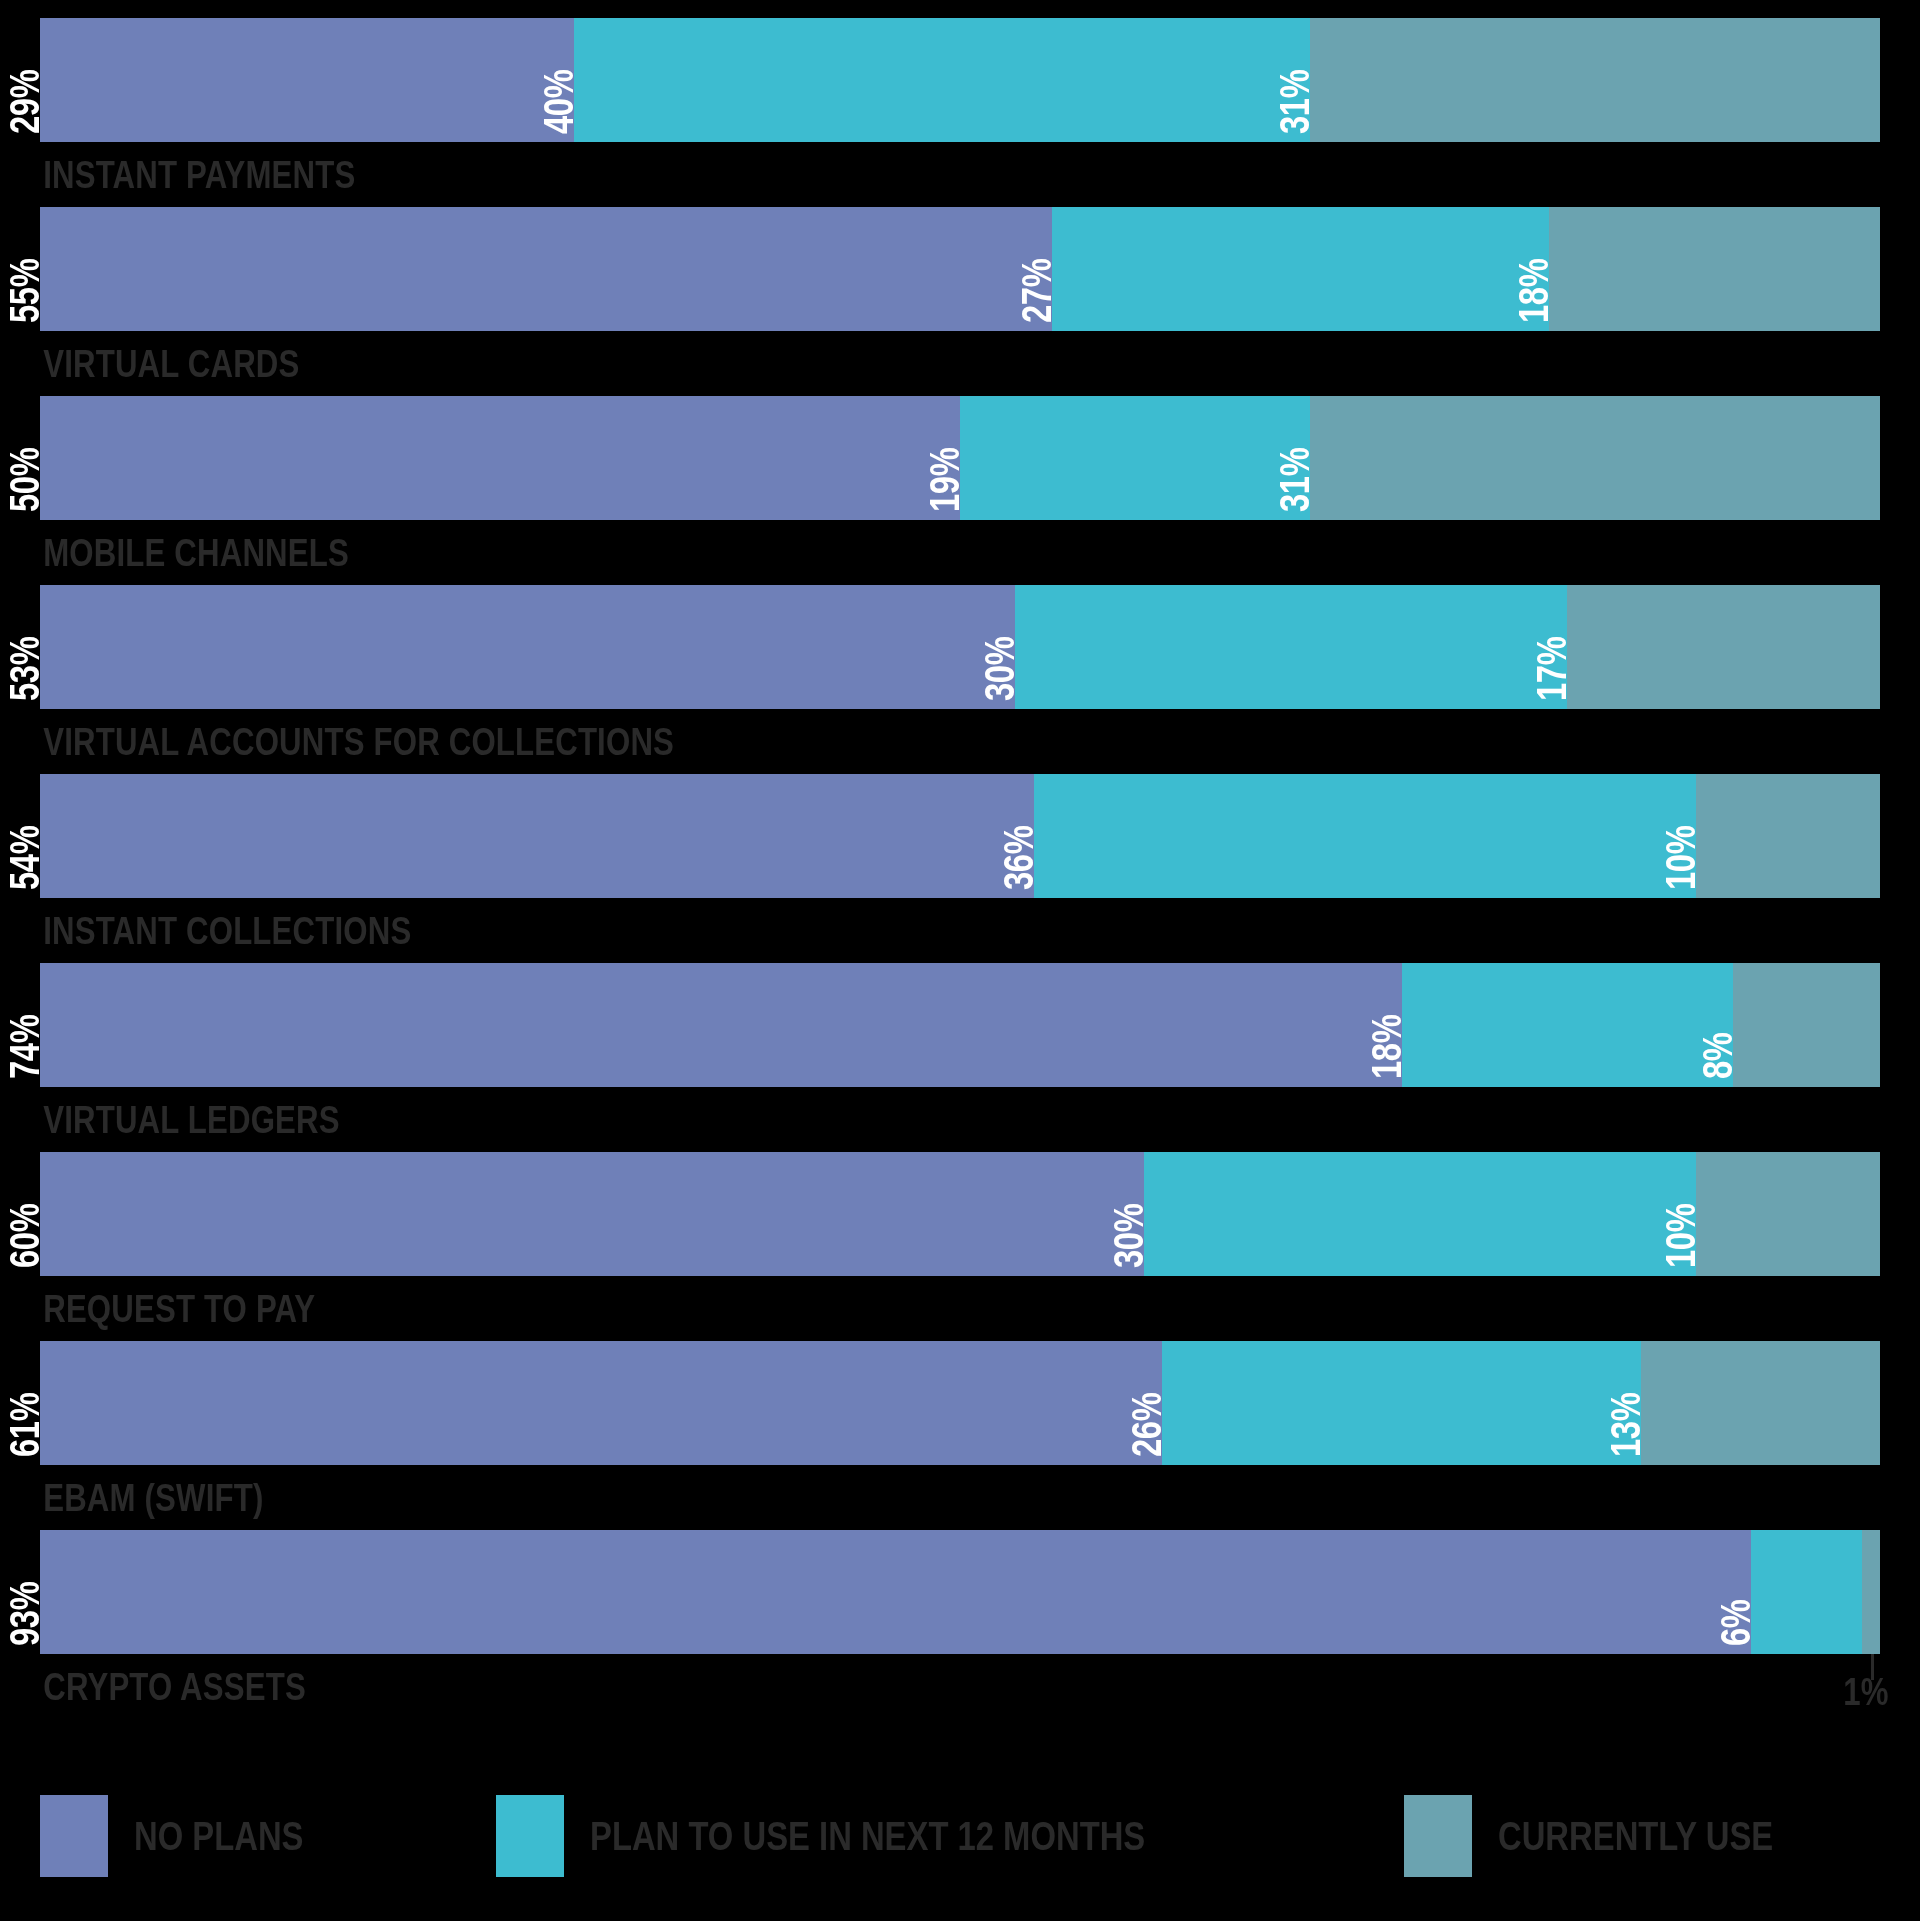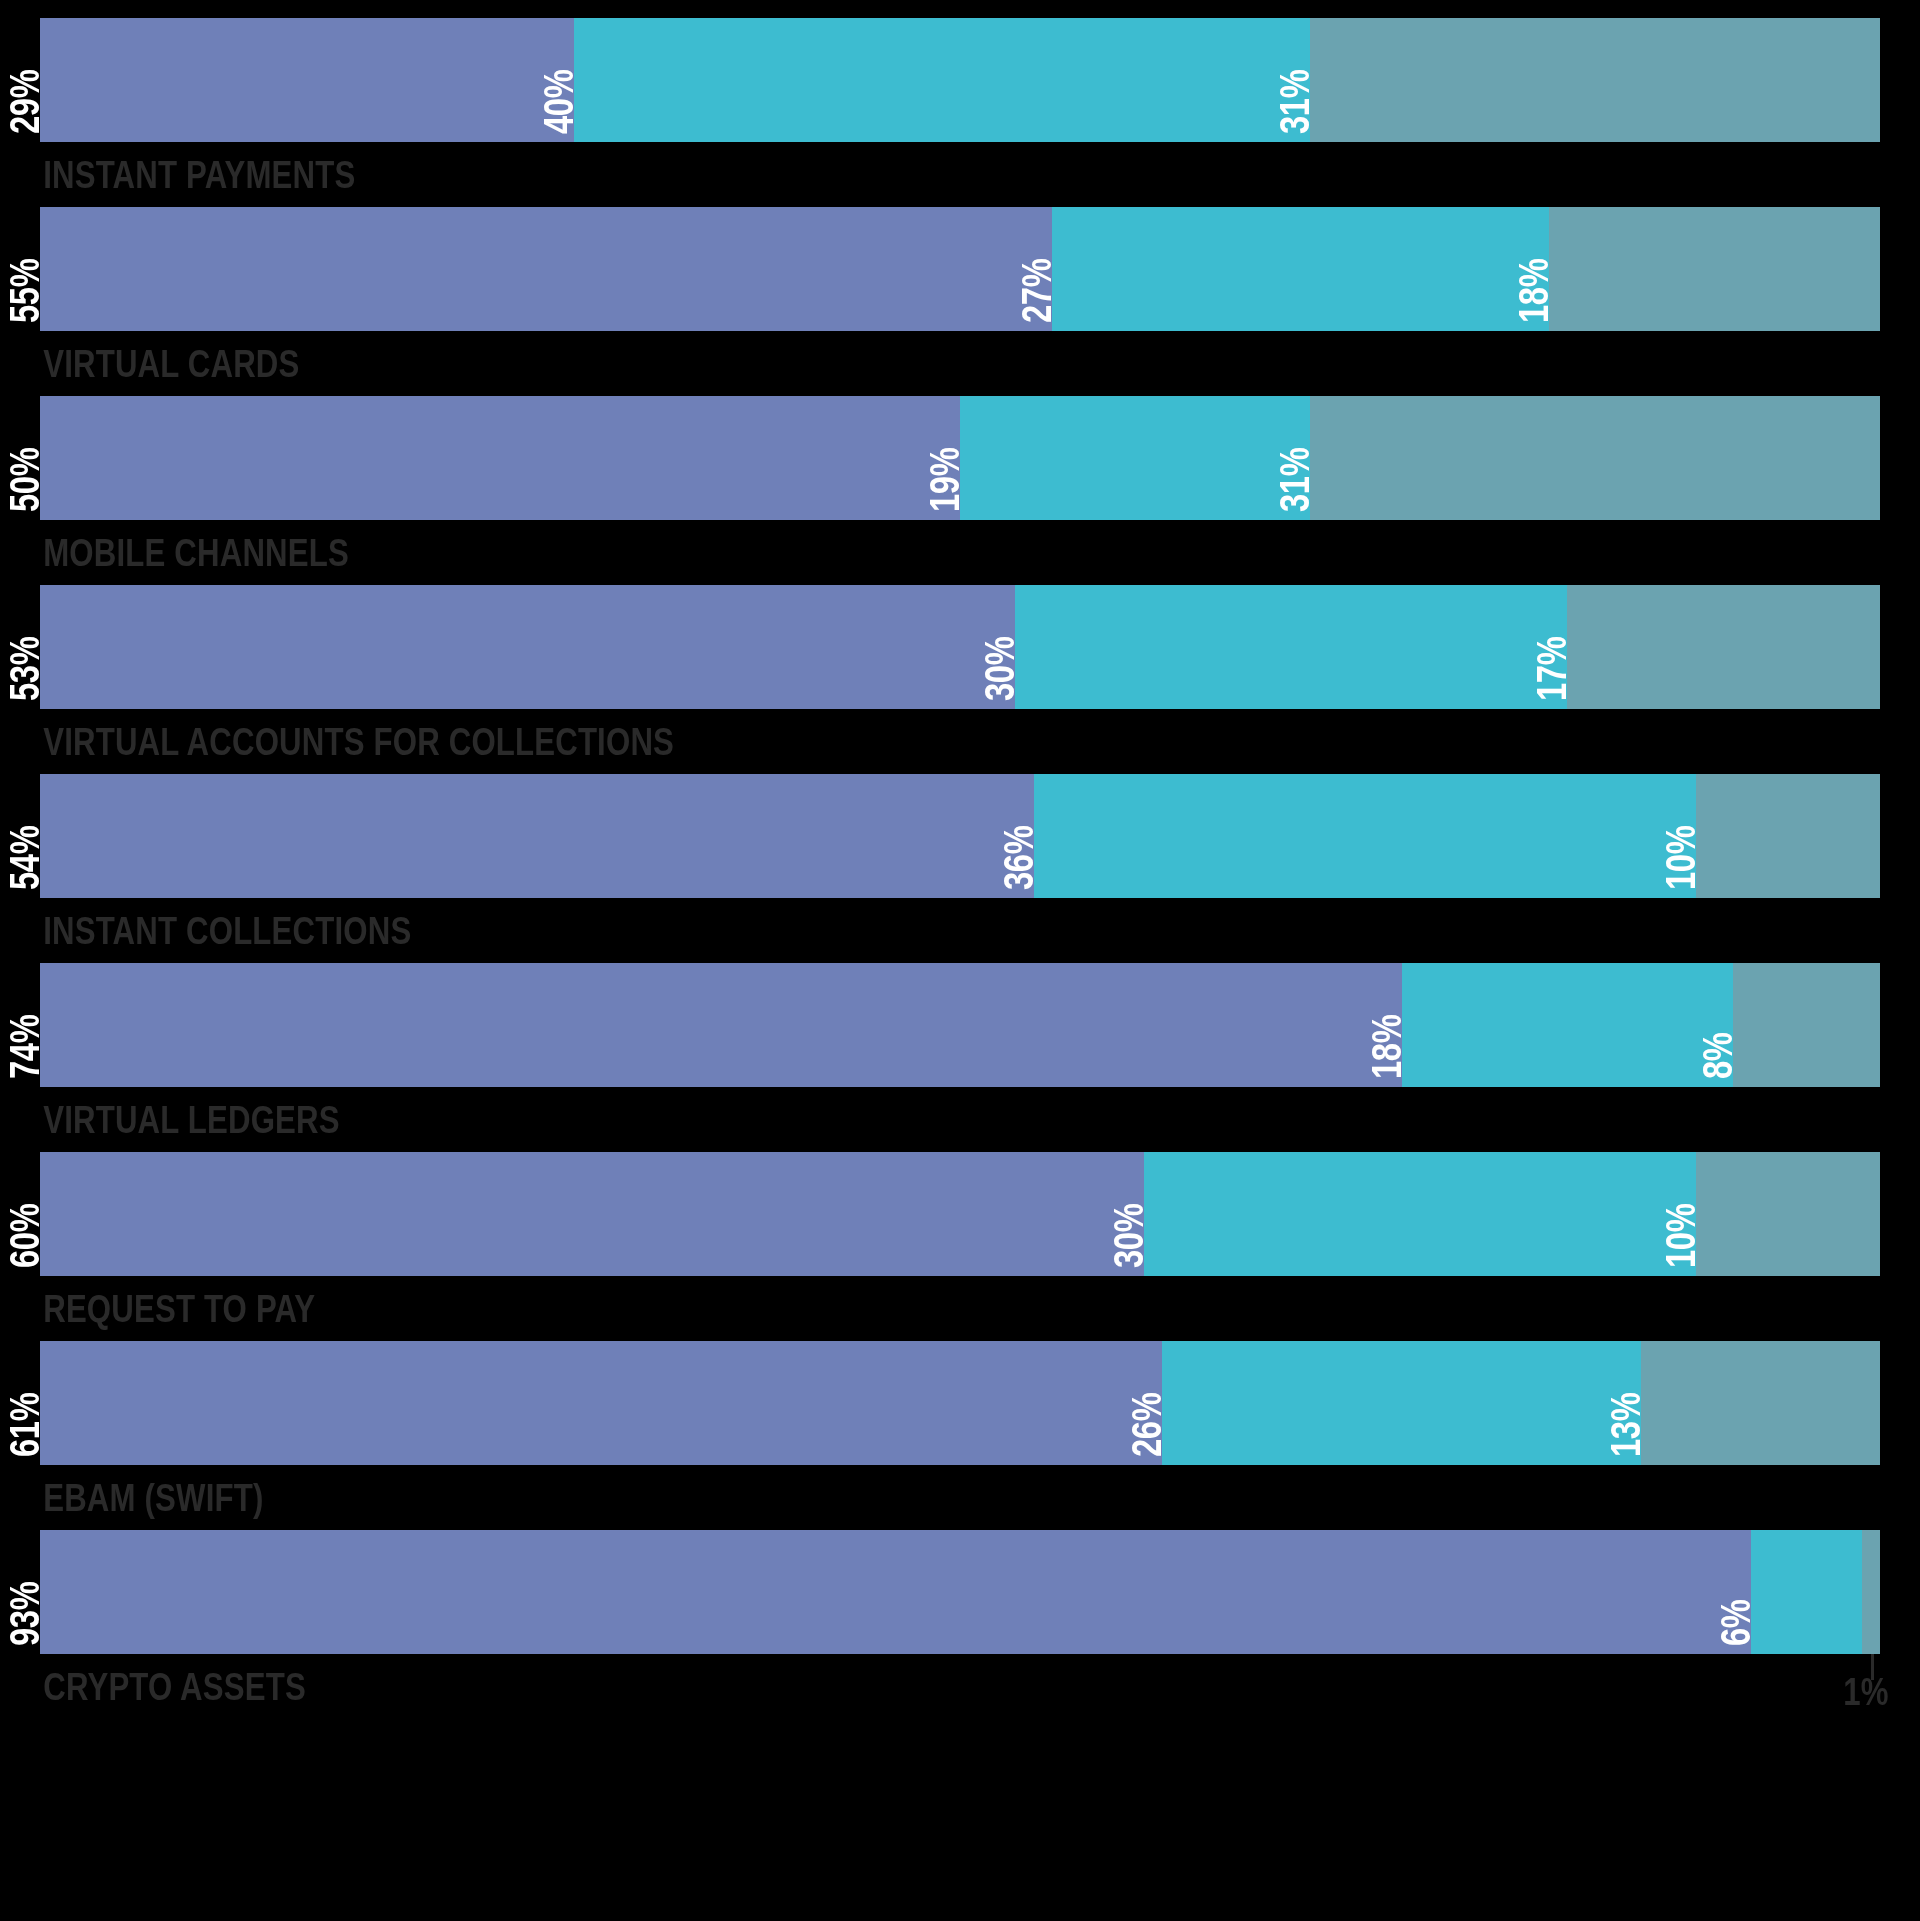--- a/index.html
+++ b/index.html
@@ -259,13 +259,29 @@
           <div class="seg c1" style="width: 6%; background: rgb(61, 188, 208);">
             <span class="val">6%</span>
           </div>
           <div class="seg c2" style="width: 1%; background: rgb(107, 163, 176);"></div>
           <div class="callout-tick" style="left: calc(100% - 9px);"></div>
           <div class="callout">1%</div>
         </div>
         <div class="cat">CRYPTO ASSETS</div>
       </div>
     </div>
+  <div class="legend">
+      <div class="legend-item">
+        <span class="legend-swatch" style="background: rgb(111, 128, 184);"></span>
+        <span class="legend-label">NO PLANS</span>
+      </div>
+      <span class="legend-gap-a"></span>
+      <div class="legend-item">
+        <span class="legend-swatch" style="background: rgb(61, 188, 208);"></span>
+        <span class="legend-label">PLAN TO USE IN NEXT 12 MONTHS</span>
+      </div>
+      <span class="legend-gap-b"></span>
+      <div class="legend-item">
+        <span class="legend-swatch" style="background: rgb(107, 163, 176);"></span>
+        <span class="legend-label">CURRENTLY USE</span>
+      </div>
+    </div>
 </div>
 
 </body></html>

